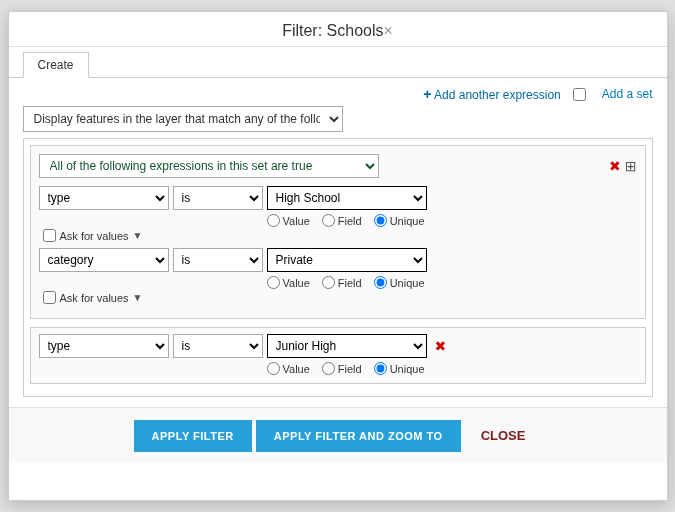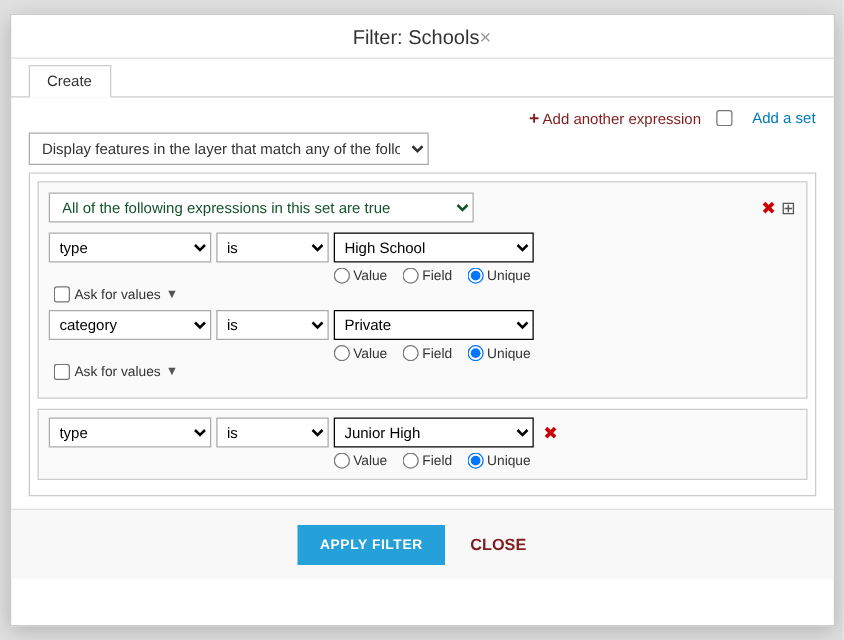--- a/index.html
+++ b/index.html
@@ -63,21 +63,21 @@
       z-index: 1;
     }
     .toolbar {
       display: flex;
       align-items: center;
       justify-content: flex-end;
       padding: 8px 14px 4px 14px;
       gap: 12px;
     }
     .add-expression {
-      color: #7f1d1d;
+      color: #0369a1;
       font-size: 12px;
       cursor: pointer;
       text-decoration: none;
     }
     .add-expression .plus {
       font-size: 14px;
       font-weight: bold;
     }
     .add-set-wrap {
       display: flex;
@@ -378,15 +378,16 @@
               <span>Unique</span>
           </label>
         </div>
       </div>
 
     </div>
   </div>
 
   <div class="footer">
     <button class="btn-blue">APPLY FILTER</button>
+    <button class="btn-blue">APPLY FILTER AND ZOOM TO</button>
     <button class="btn-close">CLOSE</button>
   </div>
 </div>
 
 </body></html>

